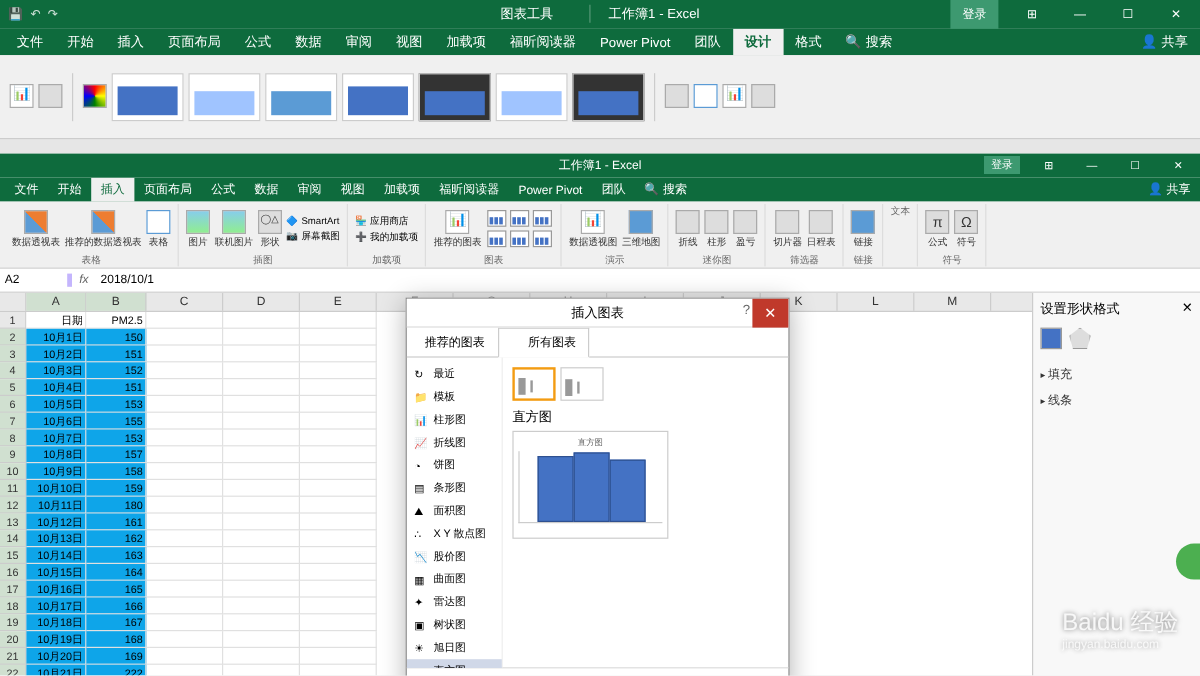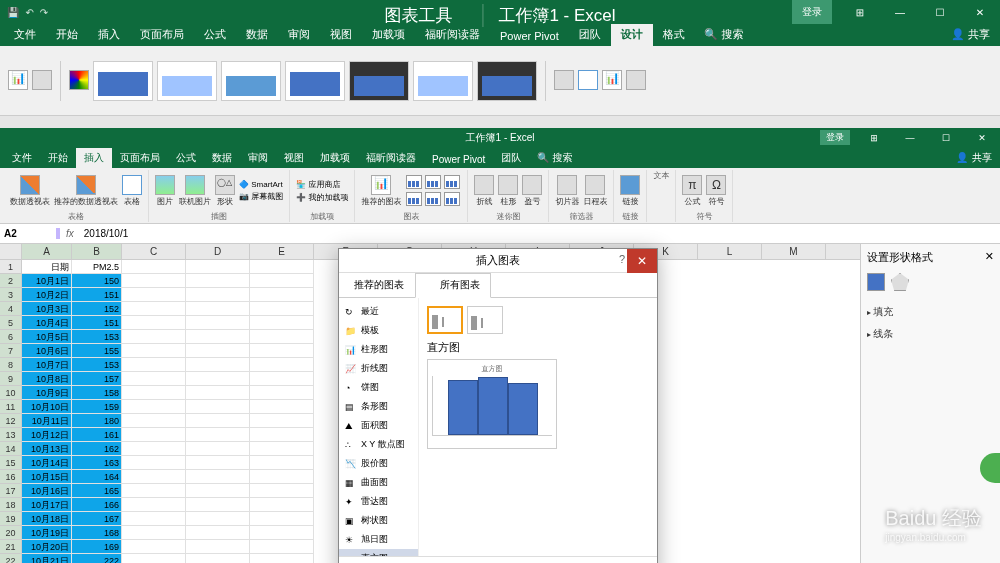--- a/index.html
+++ b/index.html
@@ -3,21 +3,21 @@
 <meta charset="utf-8">
 <style>
 * { margin:0; padding:0; box-sizing:border-box; font-family:"Microsoft YaHei",Arial,sans-serif; }
 body { width:1000px; height:563px; background:#e6e6e6; overflow:hidden; position:relative; font-size:11px; }
 
 
 .win1 { position:absolute; top:0; left:0; right:0; height:140px; }
 .win1-titlebar { background:#0e6b3d; height:24px; position:relative; }
 .win1-qat { position:absolute; top:0; left:0; height:24px; display:flex; align-items:center; padding:0 4px; }
 .win1-qat span { color:#fff; opacity:.8; margin:0 3px; font-size:10px; }
-.win1-title { position:absolute; left:50%; transform:translateX(-50%); top:4px; color:#fff; font-size:17px; display:flex; gap:30px; }
+.win1-title { position:absolute; left:50%; transform:translateX(-50%); top:4px; color:#fff; font-size:11px; display:flex; gap:30px; }
 .win1-title .sep { border-left:1px solid rgba(255,255,255,.3); padding-left:15px; }
 .win1-winbtns { position:absolute; right:0; top:0; display:flex; }
 .win1-winbtns div { width:40px; height:24px; display:flex; align-items:center; justify-content:center; color:#fff; font-size:10px; }
 .login-btn { background:#3d9970; padding:2px 8px; font-size:10px; margin-right:8px; }
 
 .win1-tabs { background:#0e6b3d; height:22px; display:flex; align-items:flex-end; padding-left:4px; }
 .win1-tabs .tab { color:#fff; padding:4px 10px; font-size:11px; }
 .win1-tabs .tab.active { background:#f0f0f0; color:#0e6b3d; font-weight:bold; }
 .win1-tabs .search { color:#fff; padding:4px 10px; font-size:11px; }
 
@@ -52,21 +52,21 @@
 .ricon-box.pivot { background:linear-gradient(45deg,#5b9bd5 50%,#ed7d31 50%); }
 .ricon-box.table { background:#fff; border:1px solid #5b9bd5; }
 .ricon-box.pic { background:linear-gradient(#87ceeb,#90ee90); }
 .ricon-box.shapes::after { content:"◯△"; font-size:8px; position:absolute; top:2px; left:1px; }
 .ricon-box.chart { background:#fff; }
 .ricon-box.chart::after { content:"📊"; font-size:12px; position:absolute; top:0; left:2px; }
 .chart-mini { width:16px; height:14px; background:#fff; border:1px solid #999; display:inline-block; margin:1px; position:relative; }
 .chart-mini::after { content:""; position:absolute; left:1px; bottom:1px; width:3px; height:6px; background:#4472c4; box-shadow:4px 0 0 #4472c4, 8px 0 0 #4472c4; }
 
 .formula-bar { background:#fff; height:20px; border-bottom:1px solid #ccc; display:flex; align-items:center; }
-.name-box { width:60px; border-right:4px solid #c4b5fd; padding:0 4px; font-size:10px;font-weight:bold; }
+.name-box { width:60px; border-right:4px solid #c4b5fd; padding:0 4px; font-size:10px; }
 .fx-label { padding:0 6px; font-size:10px; font-style:italic; color:#666; }
 .formula-input { flex:1; padding:0 4px; font-size:10px; }
 
 .sheet-area { display:flex; height:calc(100% - 116px); }
 .sheet { flex:1; overflow:hidden; position:relative; }
 .col-headers { display:flex; background:#e8e8e8; height:16px; border-bottom:1px solid #ccc; }
 .col-headers div { border-right:1px solid #ccc; text-align:center; font-size:10px; color:#333; line-height:16px; }
 .corner { width:22px; background:#e8e8e8; }
 .colh { width:50px; }
 .colh.sel { background:#d0e0d0; }
@@ -284,20 +284,33 @@
           <div class="chart-mini"></div>
           <div class="chart-mini"></div>
           <div class="chart-mini"></div>
         </div>
       </div>
       <div class="rgrp-label">图表</div>
     </div>
     <div class="rgrp">
       <div class="rgrp-icons">
         <div class="ricon">
+            <div class="ricon-box chart"></div>
+            <span>数据透视图</span>
+          </div>
+        <div class="ricon">
+            <div class="ricon-box" style="background:#5b9bd5;"></div>
+            <span>三维地图</span>
+          </div>
+      </div>
+      <div class="rgrp-label">演示</div>
+    </div>
+    <div class="rgrp">
+      <div class="rgrp-icons">
+        <div class="ricon">
             <div class="ricon-box"></div>
             <span>折线</span>
           </div>
         <div class="ricon">
             <div class="ricon-box"></div>
             <span>柱形</span>
           </div>
         <div class="ricon">
             <div class="ricon-box"></div>
             <span>盈亏</span>

